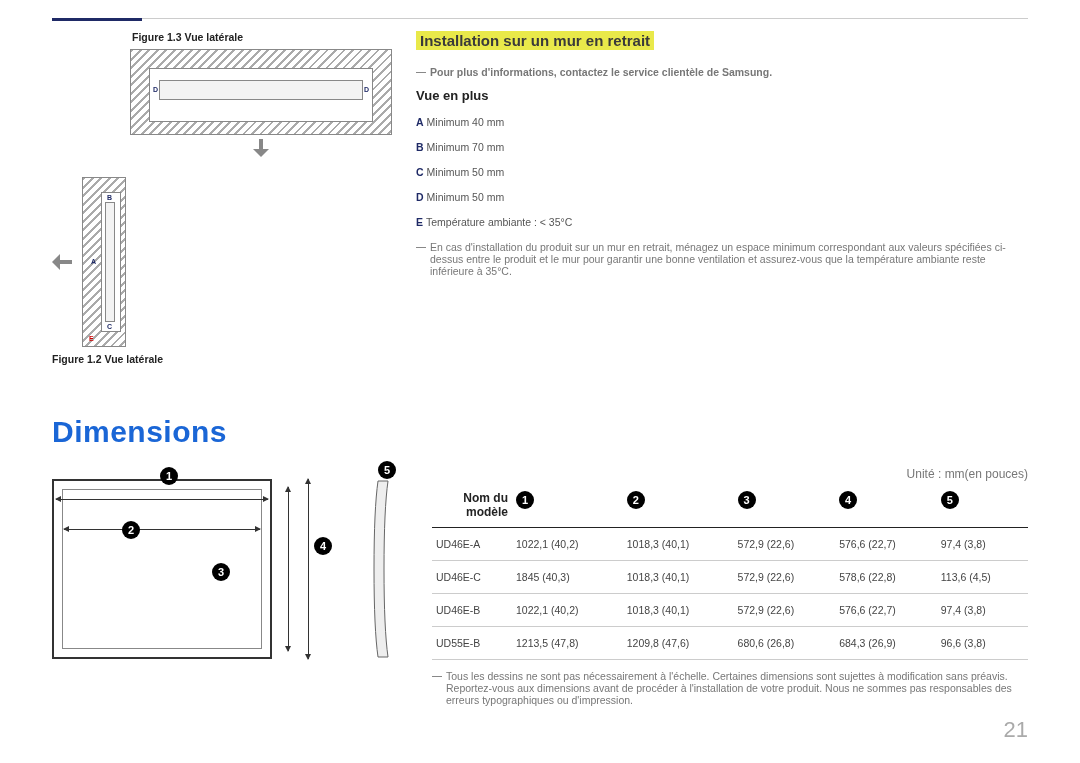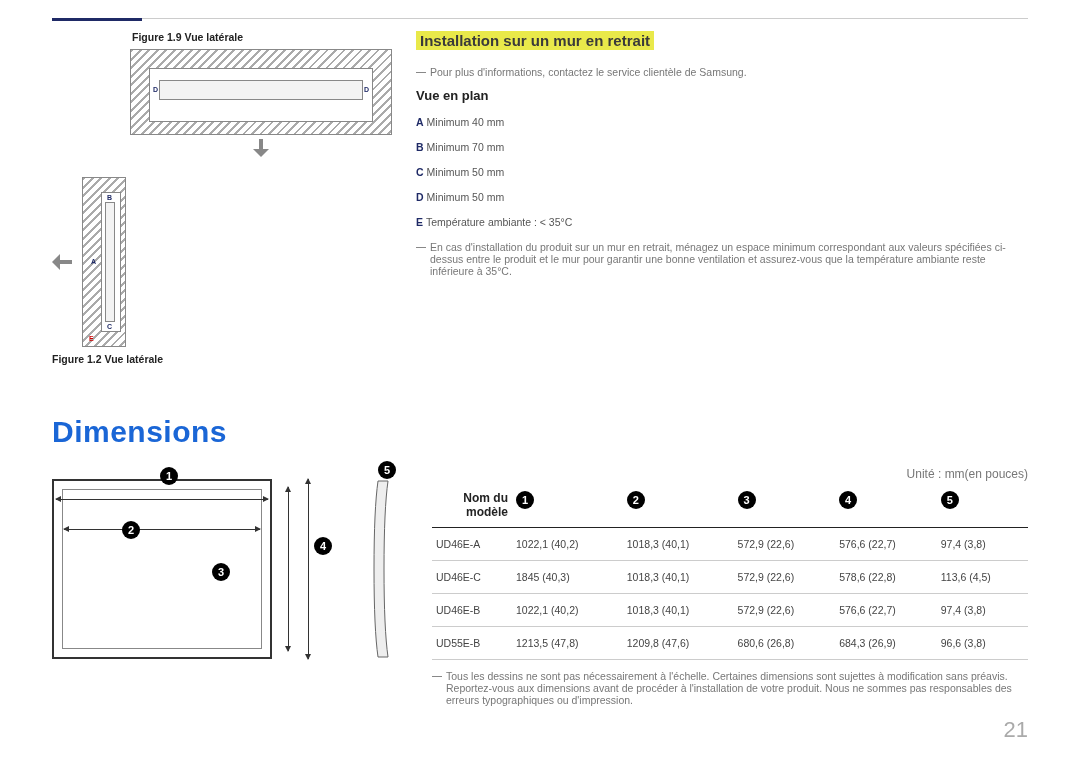--- a/index.html
+++ b/index.html
@@ -115,21 +115,21 @@
   .caption-below { font-size:10.5px; font-weight:bold; margin-top:6px; color:#222; }
 
   
   .h-install {
     font-size: 15px; font-weight:bold; color:#3a3a3a;
     background:#e9e94a; display:inline-block; padding:1px 4px;
     margin-bottom:12px;
   }
   .note-dash {
     font-size:10.5px; color:#777; margin:4px 0 10px 0;
-    position:relative; padding-left:14px;
+    position:relative; padding-left:14px;font-weight:bold;
   }
   .note-dash::before {
     content:""; position:absolute; left:0; top:6px; width:10px; height:1px; background:#888;
   }
   .h-plan { font-size:13px; font-weight:bold; color:#222; margin-bottom:6px; }
   .spec-line { font-size:10.5px; color:#555; margin:13px 0; }
   .spec-line .k { color:#1f2a66; font-weight:bold; margin-right:3px; }
   .note-text-dash {
     font-size:10.5px; color:#777; 
     position:relative; padding-left:14px;
@@ -225,21 +225,21 @@
   <div class="top-rule"></div>
 
   <div class="upper">
 
     <div class="left-col">
       <div class="fig13-wrap">
         <div class="fig13-side">
           
         </div>
         <div class="fig13-main">
-          <div class="fig-caption">Figure 1.9 Vue latérale</div>
+          <div class="fig-caption">Figure 1.3 Vue latérale</div>
           <div class="fig13-top">
             <div class="inner"></div>
             <div class="inner2"></div>
             <span class="d-label" style="left:22px; top:36px;">D</span>
             <span class="d-label" style="right:22px; top:36px;">D</span>
           </div>
           <div class="arrow-down-box"><span class="arrow-down"></span></div>
         </div>
       </div>
 
@@ -253,21 +253,21 @@
           <span class="lbl" style="left:24px; bottom:16px;">C</span>
           <span class="lbl" style="left:6px; bottom:4px; color:#c00;">E</span>
         </div>
       </div>
       <div class="caption-below">Figure 1.2 Vue latérale</div>
     </div>
 
     <div class="right-col">
       <h3 class="h-install">Installation sur un mur en retrait</h3>
       <div class="note-dash">Pour plus d'informations, contactez le service clientèle de Samsung.</div>
-      <h4 class="h-plan">Vue en plan</h4>
+      <h4 class="h-plan">Vue en plus</h4>
       <div class="spec-line"><span class="k">A</span><span>Minimum 40 mm</span></div>
       <div class="spec-line"><span class="k">B</span><span>Minimum 70 mm</span></div>
       <div class="spec-line"><span class="k">C</span><span>Minimum 50 mm</span></div>
       <div class="spec-line"><span class="k">D</span><span>Minimum 50 mm</span></div>
       <div class="spec-line"><span class="k">E</span><span>Température ambiante : &lt; 35°C</span></div>
       <div class="note-text-dash">En cas d'installation du produit sur un mur en retrait, ménagez un espace minimum correspondant aux valeurs spécifiées ci-dessus entre le produit et le mur pour garantir une bonne ventilation et assurez-vous que la température ambiante reste inférieure à 35°C.</div>
     </div>
   </div>
 
   <h2 class="dimensions-title">Dimensions</h2>

